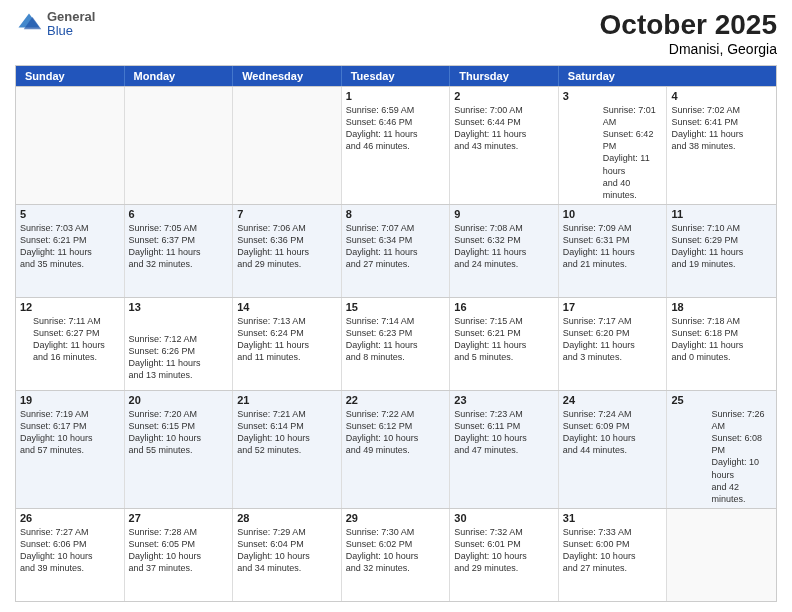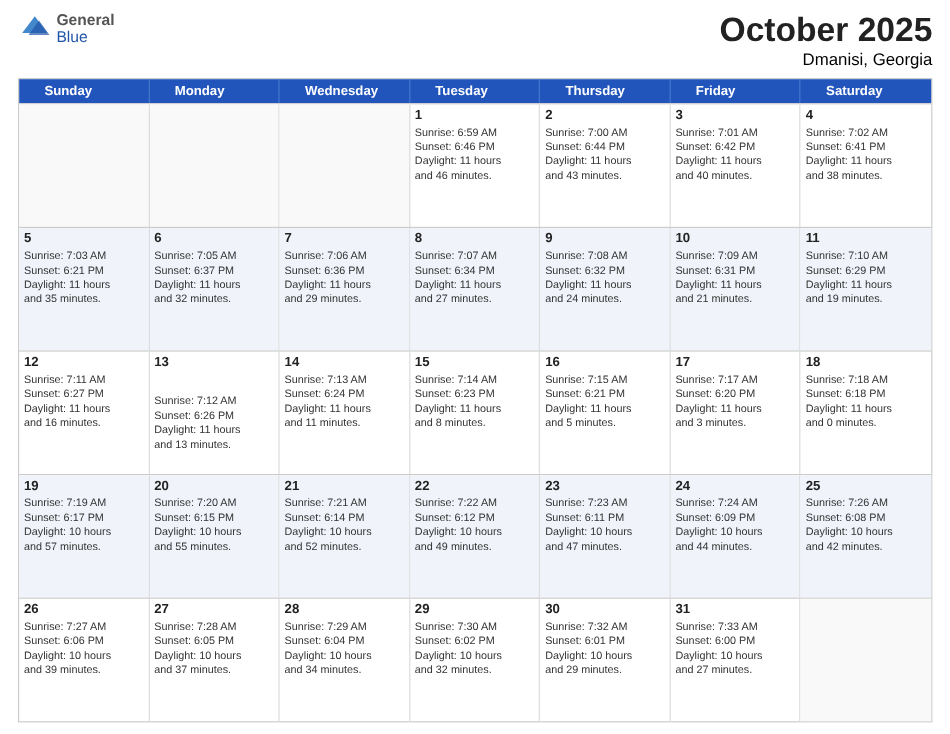--- a/index.html
+++ b/index.html
@@ -64,21 +64,21 @@
     }
     .cal-header {
       display: grid;
       grid-template-columns: repeat(7, 1fr);
       background: #2255bb;
     }
     .cal-header-cell {
       color: #fff;
       font-size: 11px;
       font-weight: bold;
-      padding: 4px 21px;
+      padding: 4px 9px;
       text-align: left;
       border-right: 1px solid #4477cc;
     }
     .cal-header-cell:last-child { border-right: none; }
     .cal-body {
       flex: 1;
       display: flex;
       flex-direction: column;
     }
     .cal-row {
@@ -132,21 +132,20 @@
     </div>
   </div>
 
   <div class="calendar">
     <div class="cal-header" id="cal-header">
         <div class="cal-header-cell">Sunday</div>
         <div class="cal-header-cell">Monday</div>
         <div class="cal-header-cell">Wednesday</div>
         <div class="cal-header-cell">Tuesday</div>
         <div class="cal-header-cell">Thursday</div>
-        <div class="cal-header-cell">Friday</div>
         <div class="cal-header-cell">Saturday</div>
       </div>
     <div class="cal-body" id="cal-body">
         <div class="cal-row">
           <div class="cal-cell empty"></div>
           <div class="cal-cell empty"></div>
           <div class="cal-cell empty"></div>
           <div class="cal-cell">
             <div class="day-num">1</div>
             <div class="info" style="white-space: pre-line;">Sunrise: 6:59 AM
@@ -156,21 +155,21 @@
           </div>
           <div class="cal-cell">
             <div class="day-num">2</div>
             <div class="info" style="white-space: pre-line;">Sunrise: 7:00 AM
 Sunset: 6:44 PM
 Daylight: 11 hours
 and 43 minutes.</div>
           </div>
           <div class="cal-cell">
             <div class="day-num">3</div>
-            <div class="info" style="white-space: pre-line;">Sunrise: 7:01 AM
+            <div class="info" style="white-space: pre-line; margin-left: 40px;">Sunrise: 7:01 AM
 Sunset: 6:42 PM
 Daylight: 11 hours
 and 40 minutes.</div>
           </div>
           <div class="cal-cell">
             <div class="day-num">4</div>
             <div class="info" style="white-space: pre-line;">Sunrise: 7:02 AM
 Sunset: 6:41 PM
 Daylight: 11 hours
 and 38 minutes.</div>
@@ -223,21 +222,21 @@
             <div class="day-num">11</div>
             <div class="info" style="white-space: pre-line;">Sunrise: 7:10 AM
 Sunset: 6:29 PM
 Daylight: 11 hours
 and 19 minutes.</div>
           </div>
         </div>
         <div class="cal-row">
           <div class="cal-cell">
             <div class="day-num">12</div>
-            <div class="info" style="white-space: pre-line;">Sunrise: 7:11 AM
+            <div class="info" style="white-space: pre-line; margin-left: 13px;">Sunrise: 7:11 AM
 Sunset: 6:27 PM
 Daylight: 11 hours
 and 16 minutes.</div>
           </div>
           <div class="cal-cell">
             <div class="day-num">13</div>
             <div class="info" style="white-space: pre-line; margin-top: 20px;">Sunrise: 7:12 AM
 Sunset: 6:26 PM
 Daylight: 11 hours
 and 13 minutes.</div>
@@ -316,21 +315,21 @@
           </div>
           <div class="cal-cell">
             <div class="day-num">24</div>
             <div class="info" style="white-space: pre-line;">Sunrise: 7:24 AM
 Sunset: 6:09 PM
 Daylight: 10 hours
 and 44 minutes.</div>
           </div>
           <div class="cal-cell">
             <div class="day-num">25</div>
-            <div class="info" style="white-space: pre-line;">Sunrise: 7:26 AM
+            <div class="info" style="white-space: pre-line; margin-left: 40px;">Sunrise: 7:26 AM
 Sunset: 6:08 PM
 Daylight: 10 hours
 and 42 minutes.</div>
           </div>
         </div>
         <div class="cal-row">
           <div class="cal-cell">
             <div class="day-num">26</div>
             <div class="info" style="white-space: pre-line;">Sunrise: 7:27 AM
 Sunset: 6:06 PM

